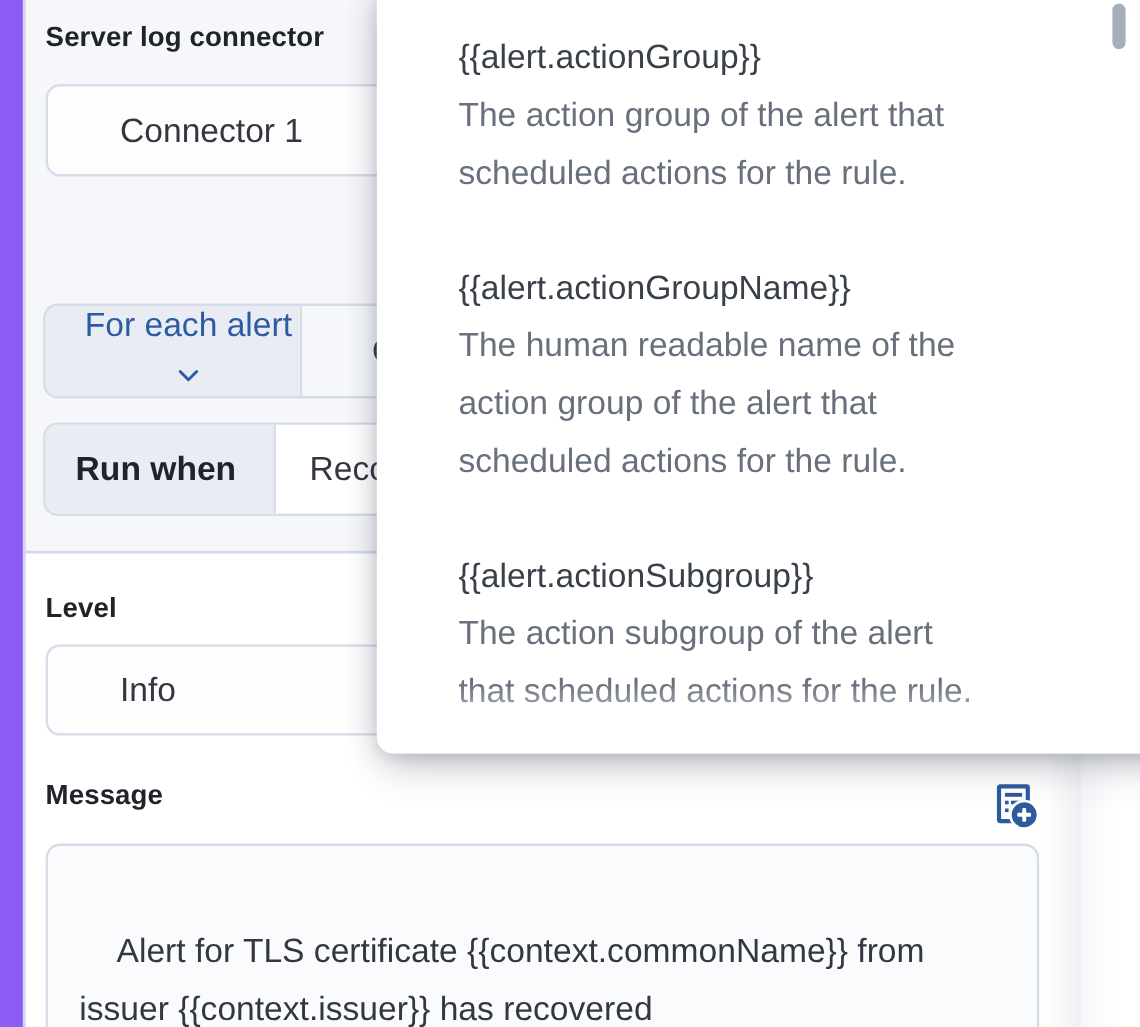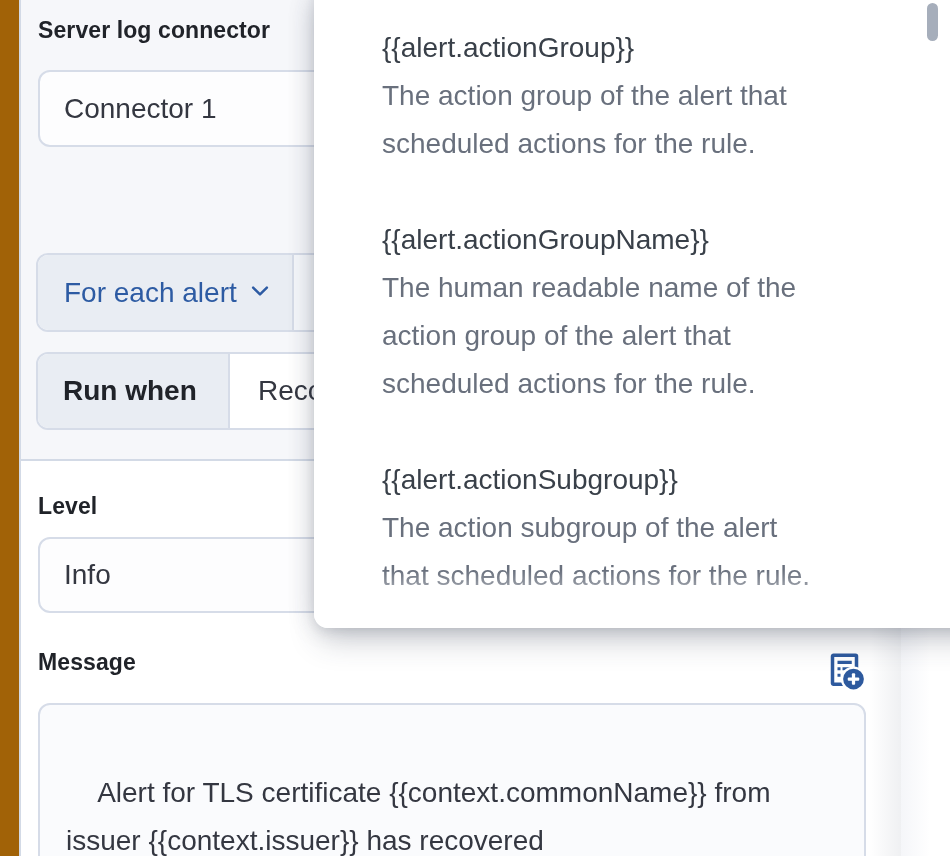--- a/index.html
+++ b/index.html
@@ -1,42 +1,42 @@
 <!DOCTYPE html>
 <html><head>
 <meta charset="utf-8">
 <style>
   html,body{margin:0;padding:0;background:#fff;}
   #screen{
-    position:relative;width:950px;height:856px;overflow:hidden;background:#a16207;
+    position:relative;width:950px;height:856px;overflow:hidden;background:#8b5cf6;
     font-family:"Liberation Sans",sans-serif;color:#343741;
   }
   
   .side-border{position:absolute;left:19px;top:0;width:2px;height:856px;background:#d3dae6;}
   
   .gray-section{position:absolute;left:21px;top:0;width:929px;height:459px;
     background:#f6f7fa;border-bottom:2px solid #d3dae6;}
   .white-section{position:absolute;left:21px;top:461px;width:929px;height:395px;background:#fff;}
   .panel-right-shadow{position:absolute;left:869px;top:624px;width:32px;height:232px;
     background:linear-gradient(to right,rgba(255,255,255,0),rgba(100,110,130,0.10));}
   .right-band{position:absolute;left:901px;top:624px;width:49px;height:232px;
     background:linear-gradient(to right,#f5f6f9,#ffffff 60%);}
   
   .form-label{position:absolute;left:38px;font-size:23px;font-weight:bold;color:#202329;letter-spacing:.1px;}
   
   .field{position:absolute;left:38px;width:828px;height:77px;background:#fdfdfe;
     border:2px solid #d6dce8;border-radius:12px;box-sizing:border-box;
     display:flex;align-items:center;font-size:28px;color:#343741;}
-  .field .value{padding-left:24px;}
+  .field .value{padding-left:14px;margin-left:46px;}
   
   .ctrl-row{position:absolute;left:36px;width:830px;height:79px;border:2px solid #d6dce8;
     border-radius:12px;box-sizing:border-box;display:flex;overflow:hidden;background:#fff;}
   .prepend{background:#e9edf3;display:flex;align-items:center;border-right:2px solid #d6dce8;
     box-sizing:border-box;flex:none;}
-  .notify-select{width:256px;padding-left:26px;color:#2d5ba3;font-size:28px;display:flex;align-items:center;gap:12px;}
+  .notify-select{width:214px;padding-left:26px;color:#2d5ba3;font-size:28px;display:flex;align-items:center;gap:12px;flex-direction:column;}
   .runwhen-prepend{width:192px;padding-left:25px;font-size:28px;font-weight:bold;color:#202329;}
   .ctrl-field{flex:1;display:flex;align-items:center;font-size:28px;color:#343741;}
   .interval-field{background:#f6f8fb;padding-left:58px;}
   .runwhen-field{background:#fff;padding-left:28px;}
   .chev{flex:none;}
   
   .icon-btn{position:absolute;left:826px;top:651px;width:40px;height:40px;border:none;background:transparent;
     padding:0;cursor:pointer;color:#2e5a9e;}
   .textarea{position:absolute;left:38px;top:703px;width:828px;height:170px;background:#fafbfd;
     border:2px solid #d6dce8;border-radius:12px;box-sizing:border-box;

